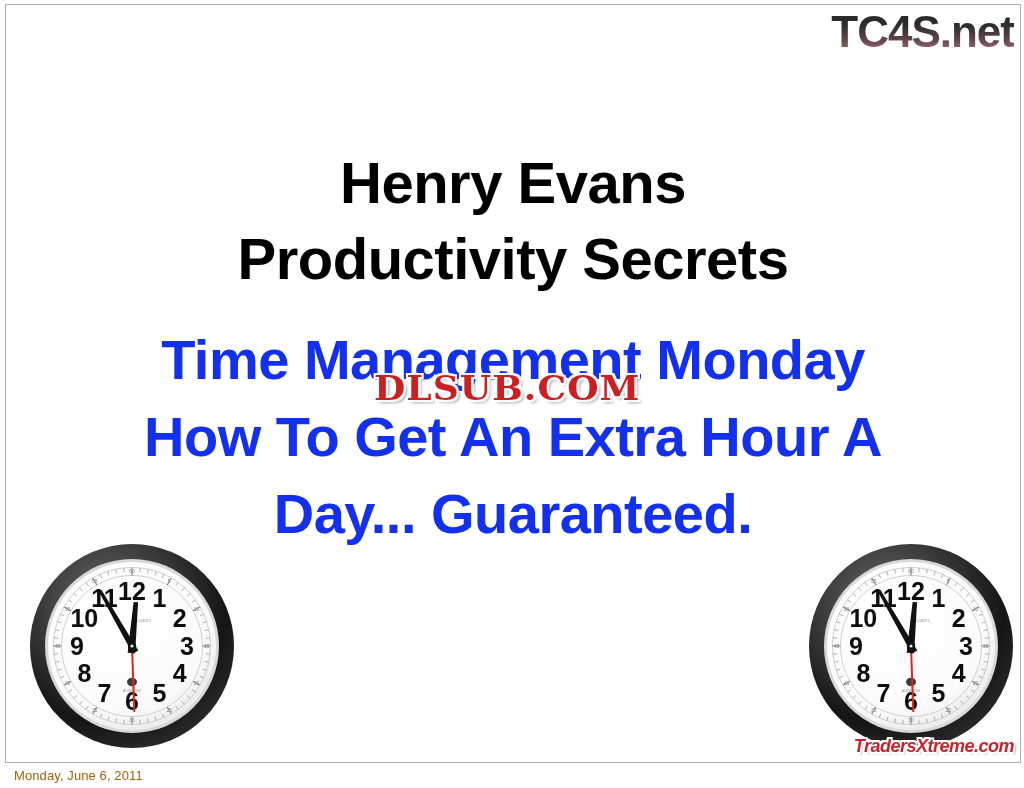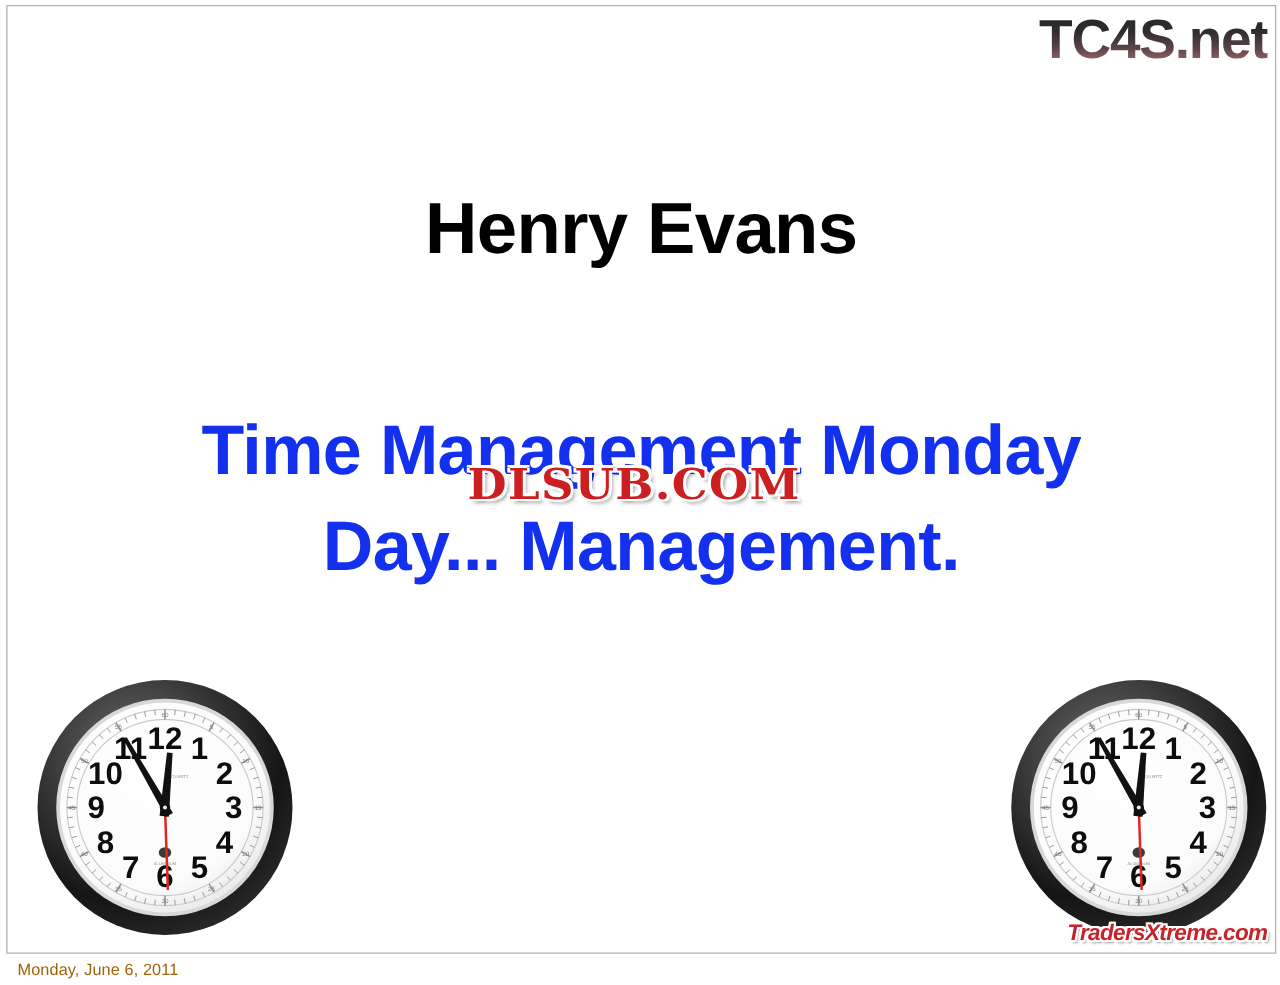--- a/index.html
+++ b/index.html
@@ -149,25 +149,27 @@
 </style>
 </head>
 <body>
 
 <div id="slide-frame">
 
   <div id="brand-logo">TC4S.net</div>
 
   <div id="headline">
     <span class="hl-line">Henry Evans</span>
+    <span class="hl-line">Productivity Secrets</span>
   </div>
 
   <div id="subhead">
     <span class="sh-line">Time Management Monday</span>
-    <span class="sh-line">Day... Management.</span>
+    <span class="sh-line">How To Get An Extra Hour A</span>
+    <span class="sh-line">Day... Guaranteed.</span>
   </div>
 
   <div id="dlsub-watermark">DLSUB.COM</div>
 
   <div class="clock" id="clock-left"><svg viewBox="0 0 208 208" width="208" height="208">
         <defs>
           <radialGradient id="bez-clock-left" cx="38%" cy="30%" r="78%">
             <stop offset="0%" stop-color="#6d6d6d"></stop>
             <stop offset="42%" stop-color="#3a3a3a"></stop>
             <stop offset="74%" stop-color="#151515"></stop>

